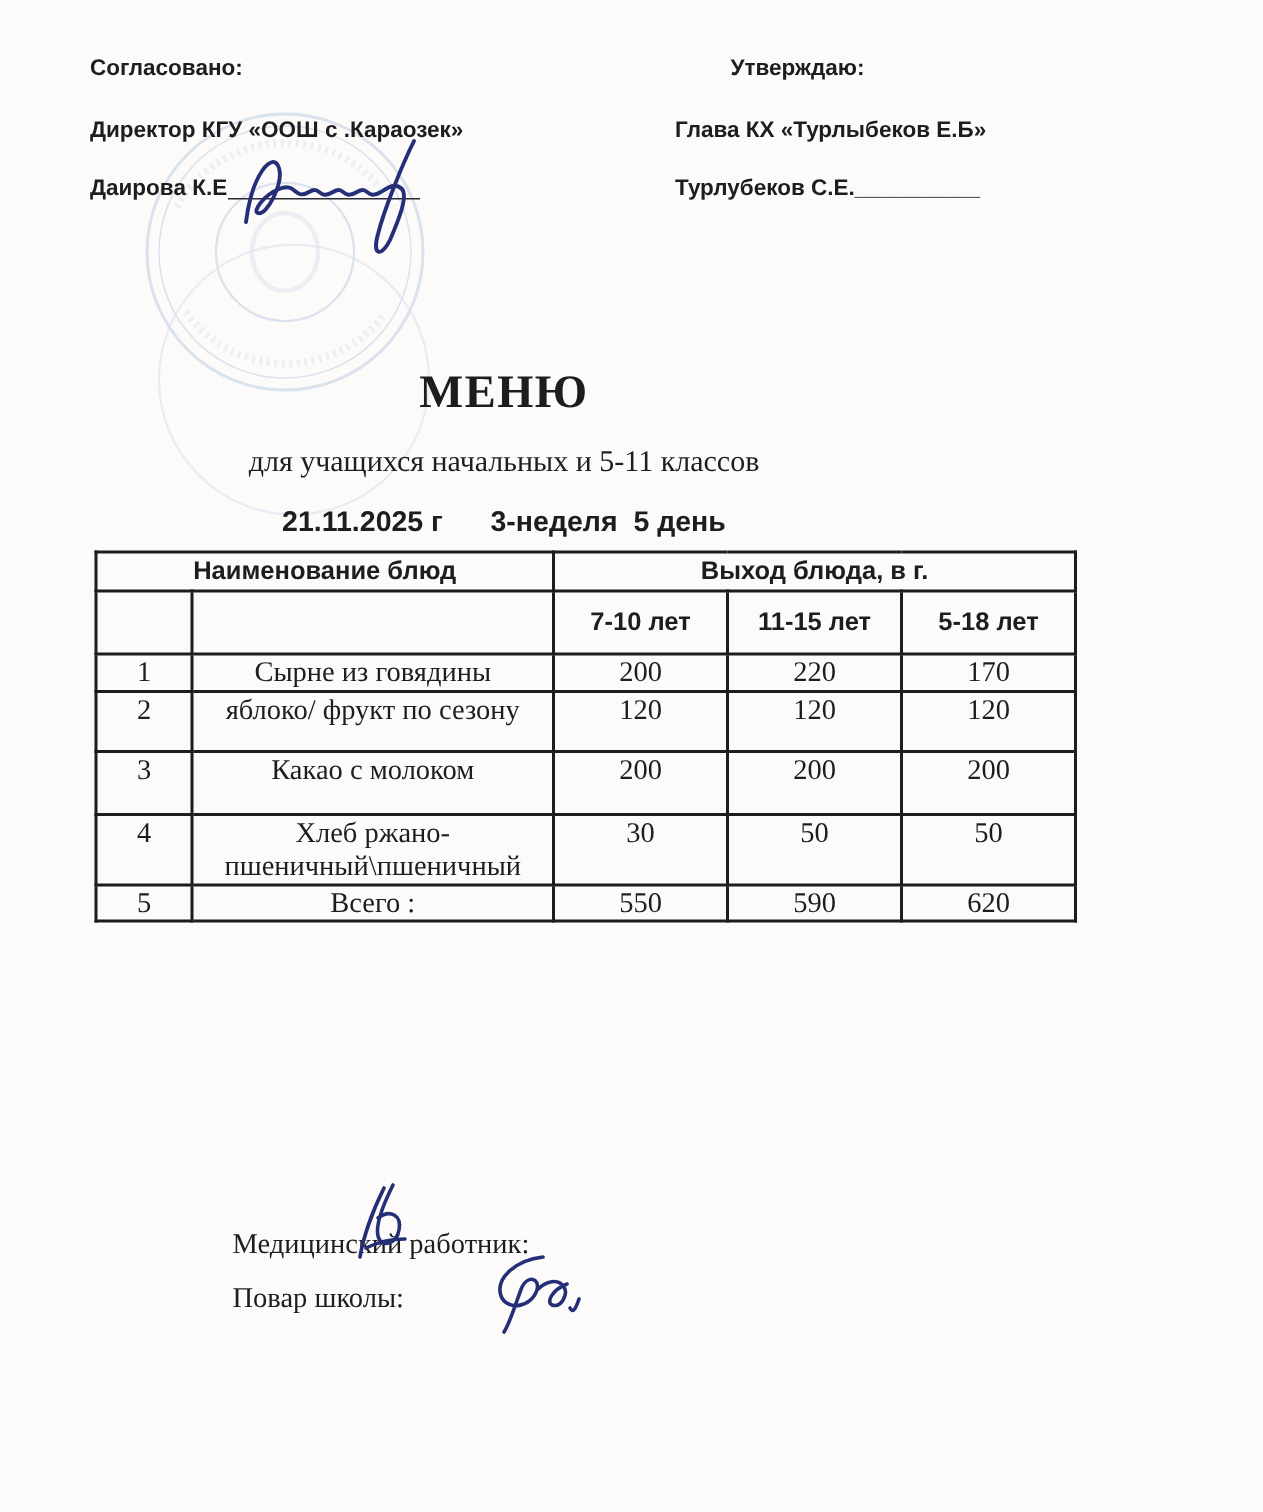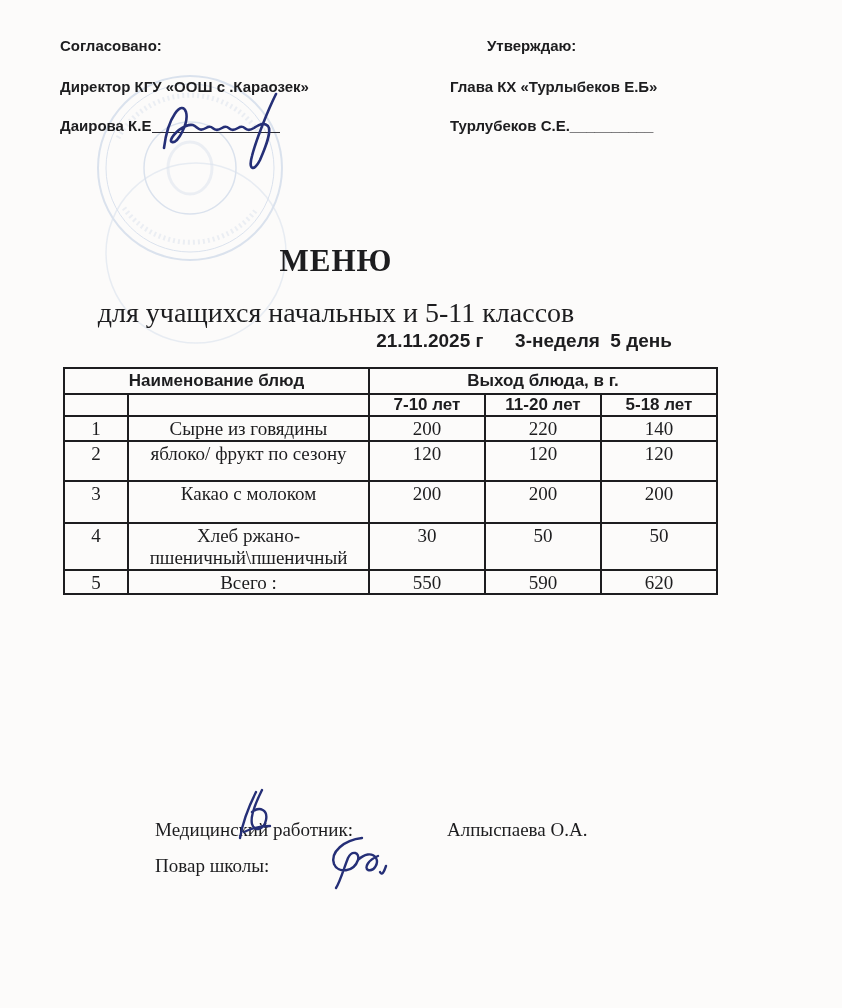--- a/index.html
+++ b/index.html
@@ -31,44 +31,44 @@
   
   .stamp{position:absolute;left:78px;top:48px;pointer-events:none;}
   
   .title-block{position:absolute;left:0;top:243px;width:672px;text-align:center;}
   .title-main{
     font-family:"Liberation Serif",serif;font-weight:bold;
     font-size:31px;letter-spacing:1px;
   }
   .title-sub{
     font-family:"Liberation Serif",serif;
-    font-size:28px;margin-top:18px;
+    font-size:20px;margin-top:18px;
   }
   .title-date{
-    font-weight:bold;font-size:19px;margin-top:1px;white-space:pre;text-align:right;
+    font-weight:bold;font-size:19px;margin-top:18px;white-space:pre;
   }
   
   .menu-table{
     position:absolute;left:63px;top:367px;
     border-collapse:collapse;table-layout:fixed;
     font-family:"Liberation Serif",serif;font-size:19px;
   }
   .menu-table td,.menu-table th{
     border:2px solid #1d1d1f;
     text-align:center;padding:0 2px;overflow:hidden;
   }
   .menu-table th{
     font-family:"Liberation Sans",sans-serif;font-weight:bold;font-size:17px;
     vertical-align:middle;
   }
   .col-num{width:64px;}
   .col-name{width:241px;}
   .col-age{width:116px;}
   .hrow1{height:26px;}
-  .hrow2{height:22px;}
+  .hrow2{height:42px;}
   .r0{height:24px;}
   .r1{height:40px;}
   .r2{height:42px;}
   .r3{height:46px;}
   .r4{height:24px;}
   .menu-table tbody td{vertical-align:top;padding-top:1px;line-height:1.15;}
   .menu-table tbody tr.r4 td{vertical-align:middle;}
   
   .bottom-block{position:absolute;left:155px;top:812px;width:560px;
     font-family:"Liberation Serif",serif;font-size:19px;}
@@ -131,31 +131,31 @@
     </colgroup>
     <thead>
       <tr class="hrow1">
         <th colspan="2">Наименование блюд</th>
         <th colspan="3">Выход блюда, в г.</th>
       </tr>
       <tr class="hrow2">
         <th></th>
         <th></th>
         <th>7-10 лет</th>
-        <th>11-20 лет</th>
+        <th>11-15 лет</th>
         <th>5-18 лет</th>
       </tr>
     </thead>
     <tbody>
       <tr class="r0">
         <td>1</td>
         <td>Сырне из говядины</td>
         <td>200</td>
         <td>220</td>
-        <td>140</td>
+        <td>170</td>
       </tr>
       <tr class="r1">
         <td>2</td>
         <td>яблоко/ фрукт по сезону</td>
         <td>120</td>
         <td>120</td>
         <td>120</td>
       </tr>
       <tr class="r2">
         <td>3</td>
@@ -177,21 +177,20 @@
         <td>550</td>
         <td>590</td>
         <td>620</td>
       </tr>
     </tbody>
   </table>
 
   <div class="bottom-block">
     <div class="bottom-row">
       <span>Медицинский работник:</span>
-      <span class="sig-name">Алпыспаева О.А.</span>
     </div>
     <div class="bottom-row">
       <span>Повар школы:</span>
     </div>
   </div>
 
   <svg class="sig-med" width="60" height="62" viewBox="0 0 60 62">
     <path class="sig-stroke" stroke-width="2.4" d="M28,6 C20,22 14,40 12,52 M34,4 C28,16 22,30 24,38 C26,46 36,44 38,34 C40,24 32,20 24,26 M16,46 C24,42 34,40 42,40"></path>
   </svg>
 

